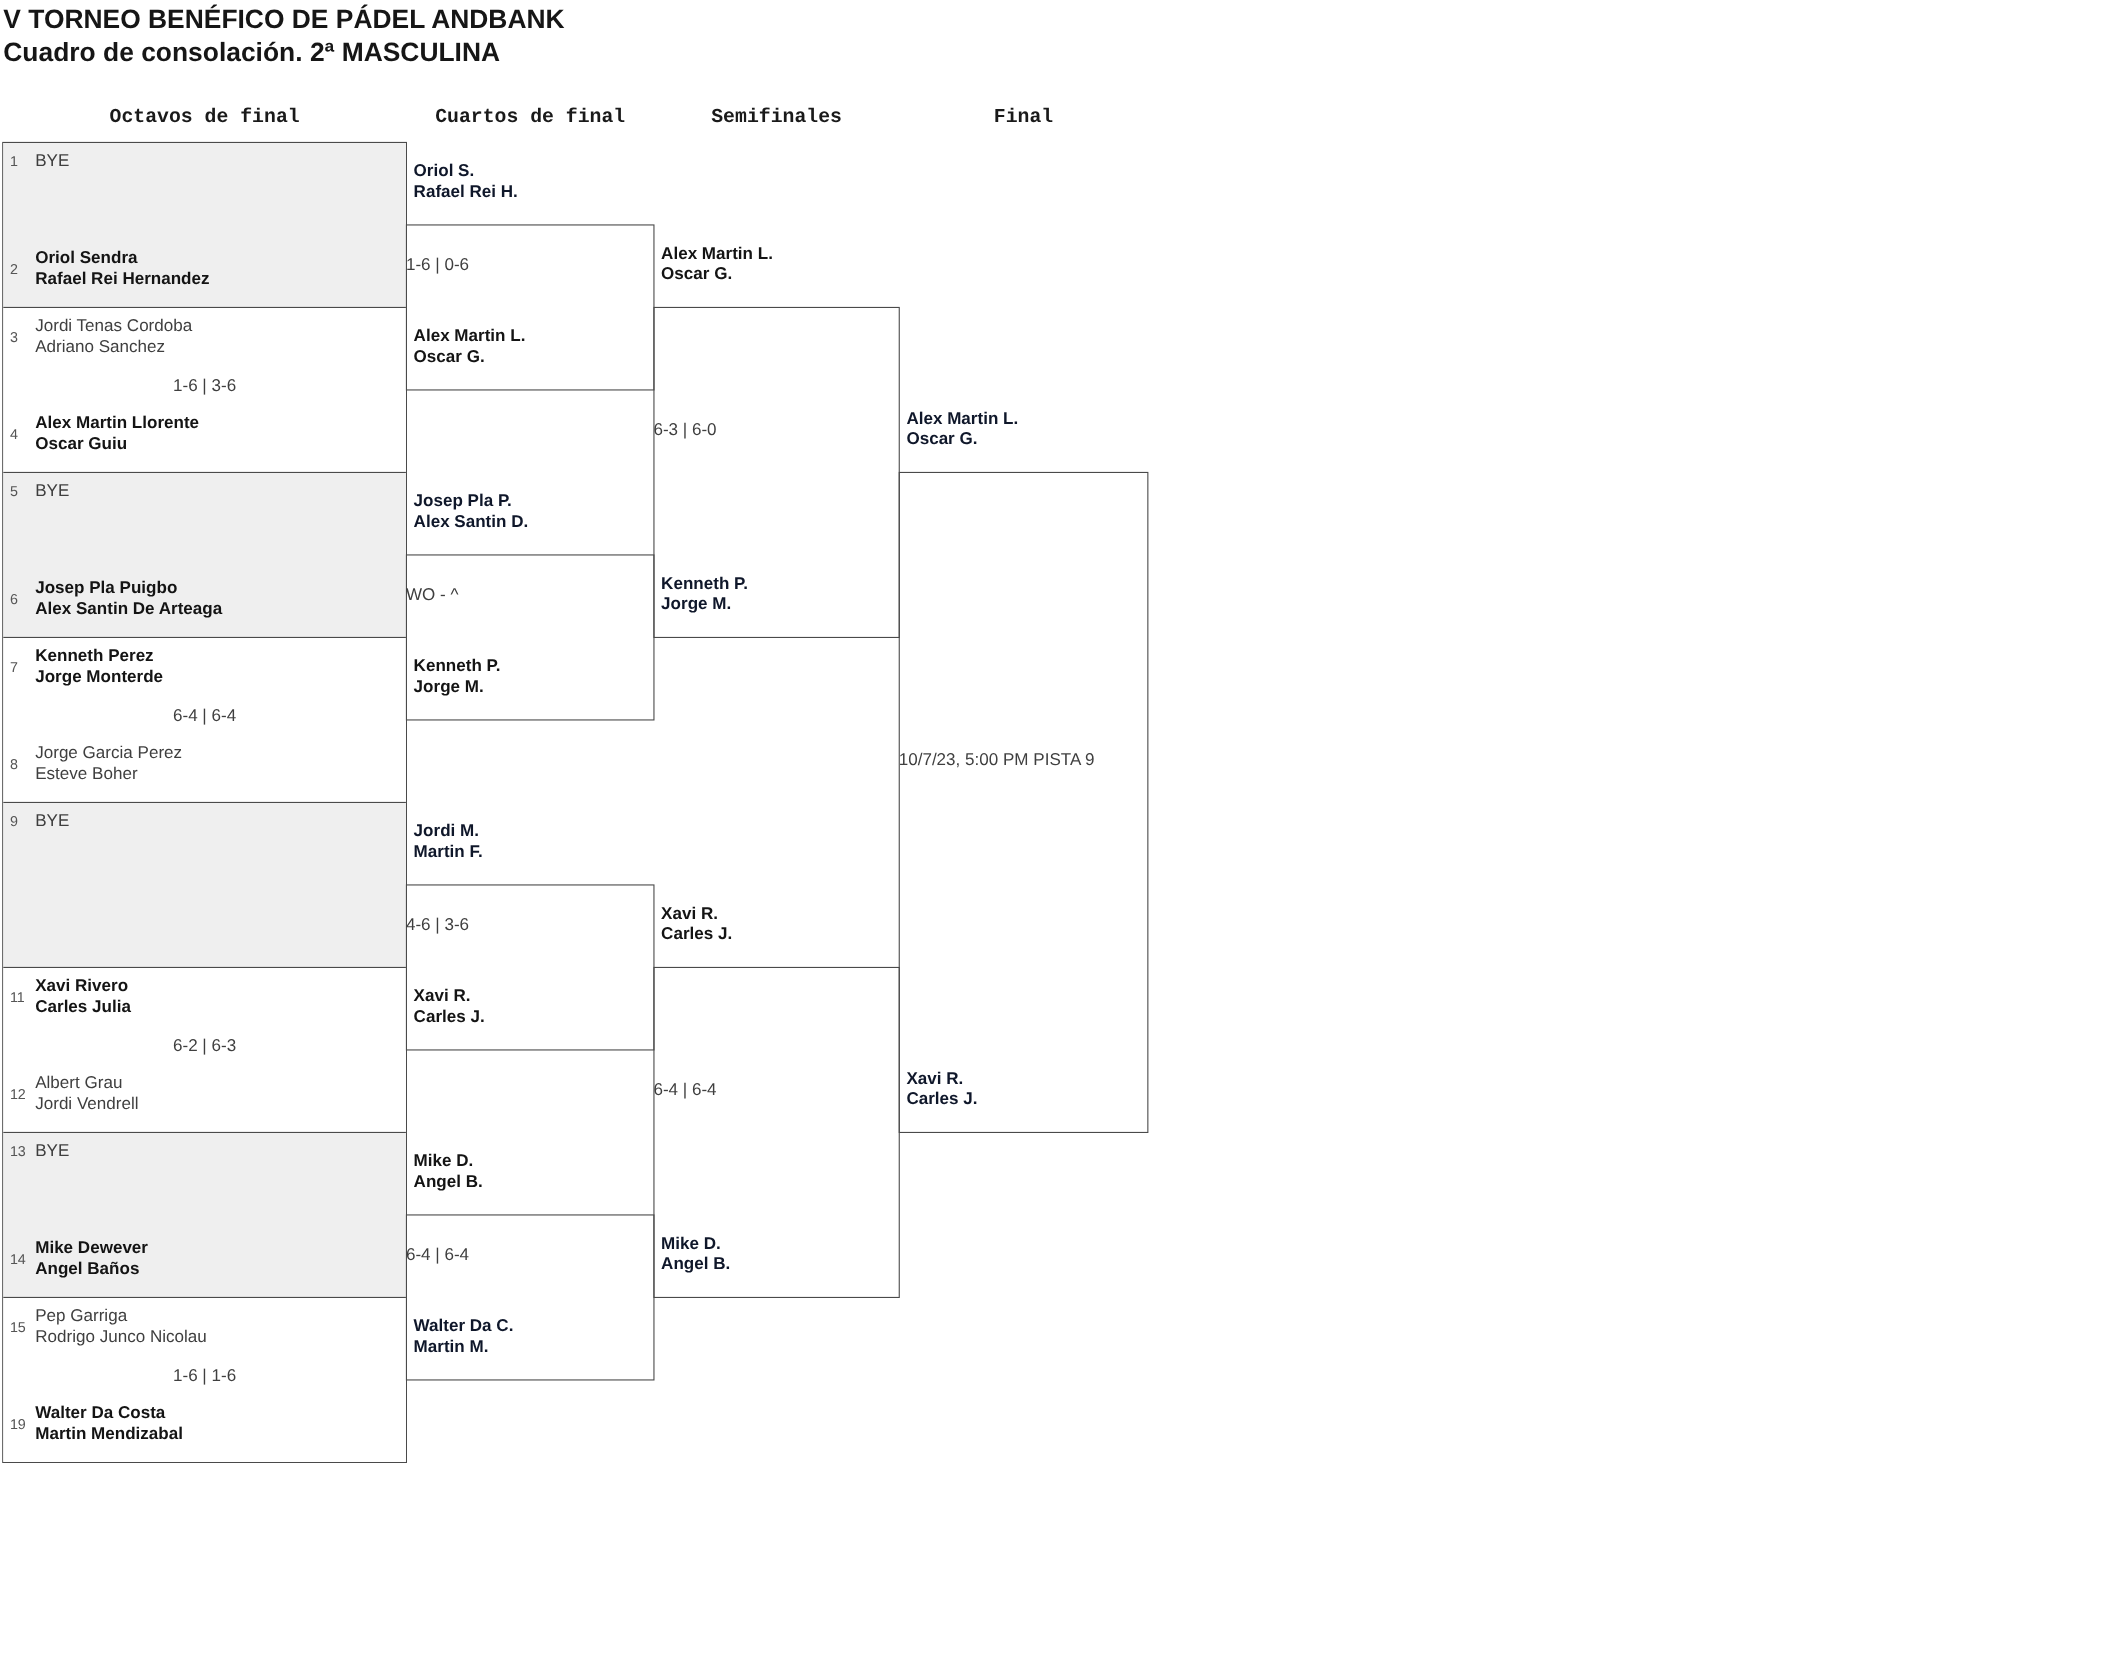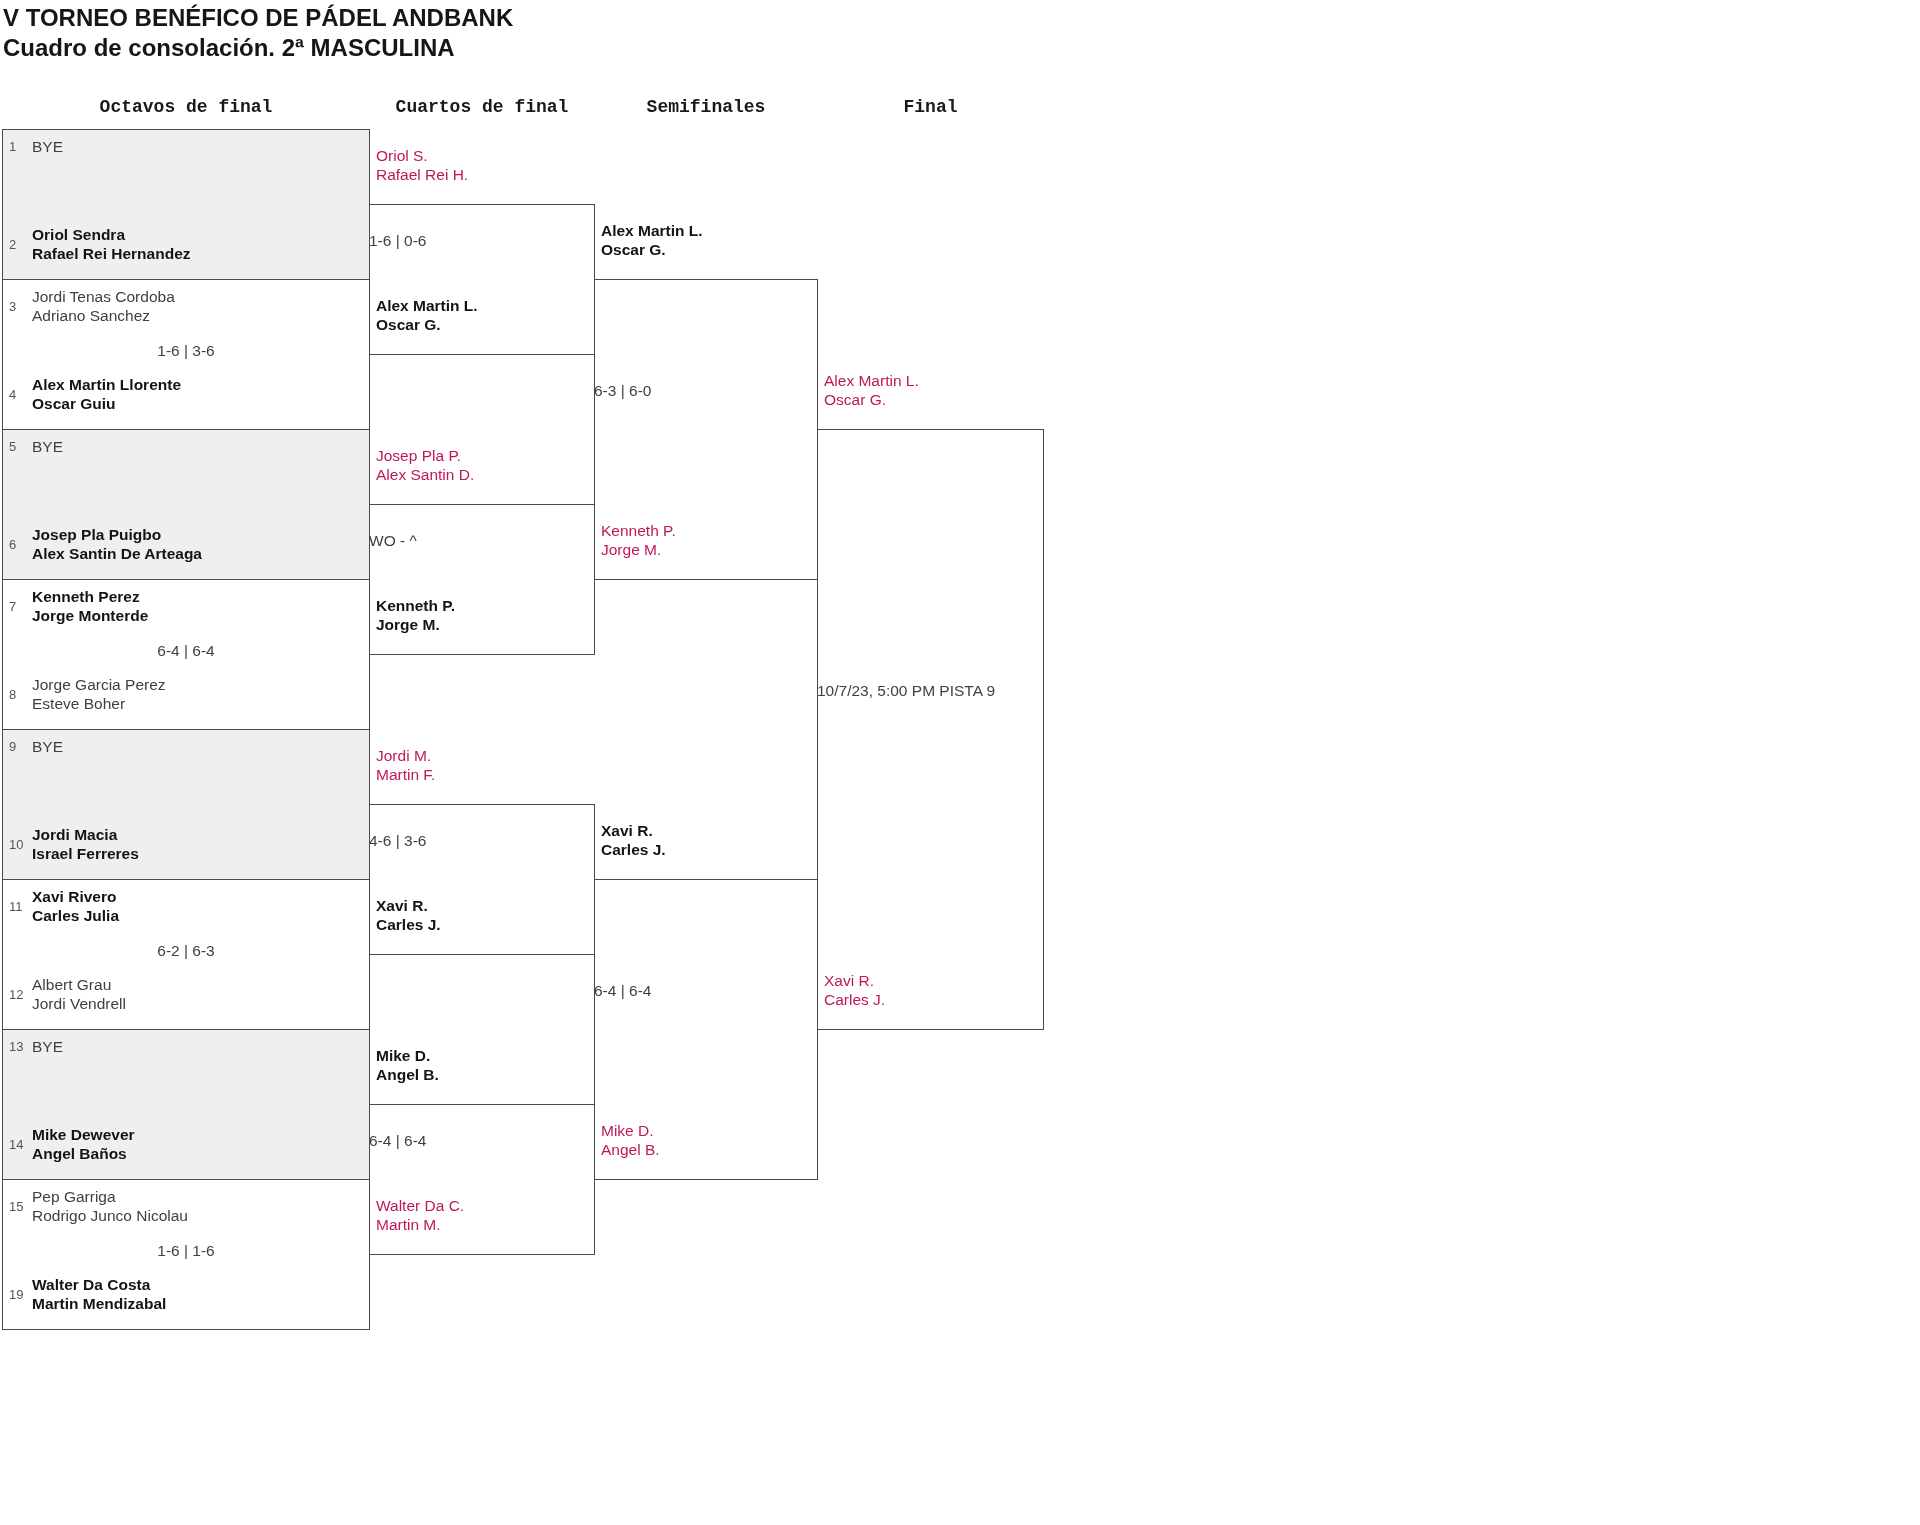--- a/index.html
+++ b/index.html
@@ -41,21 +41,21 @@
   .box{position:absolute;border:1px solid #4a4a4a;box-sizing:border-box;}
   .q1{left:369px;top:204px;width:226px;height:151px;}
   .q2{left:369px;top:504px;width:226px;height:151px;}
   .q3{left:369px;top:804px;width:226px;height:151px;}
   .q4{left:369px;top:1104px;width:226px;height:151px;}
   .s1{left:594px;top:279px;width:224px;height:301px;}
   .s2{left:594px;top:879px;width:224px;height:301px;}
   .f1{left:817px;top:429px;width:227px;height:601px;}
 
   
-  .plabel{position:absolute;width:214px;font-size:15.5px;line-height:19px;color:#be185d;}
+  .plabel{position:absolute;width:214px;font-size:15.5px;line-height:19px;color:#0f172a;font-weight:bold;}
   .plabel[data-weight="bold"]{font-weight:700;color:#141414;}
   .ql{left:376px;} .sl{left:601px;} .fl{left:824px;}
   .q1t1{top:146px;} .q1t2{top:296px;}
   .q2t1{top:446px;} .q2t2{top:596px;}
   .q3t1{top:746px;} .q3t2{top:896px;}
   .q4t1{top:1046px;} .q4t2{top:1196px;}
   .s1t1{top:221px;} .s1t2{top:521px;}
   .s2t1{top:821px;} .s2t2{top:1121px;}
   .ft1{top:371px;} .ft2{top:971px;}
 
@@ -158,27 +158,20 @@
 
     <div class="omatch" data-variant="bye">
       <div class="slot top">
         <span class="seed">9</span>
         <div class="team" data-weight="normal">
           <div>BYE</div>
           <div></div>
         </div>
       </div>
       <div class="mscore"></div>
-      <div class="slot bot">
-        <span class="seed">10</span>
-        <div class="team" data-weight="bold">
-          <div>Jordi Macia</div>
-          <div>Israel Ferreres</div>
-        </div>
-      </div>
     </div>
 
     <div class="omatch" data-variant="normal">
       <div class="slot top">
         <span class="seed">11</span>
         <div class="team" data-weight="bold">
           <div>Xavi Rivero</div>
           <div>Carles Julia</div>
         </div>
       </div>

